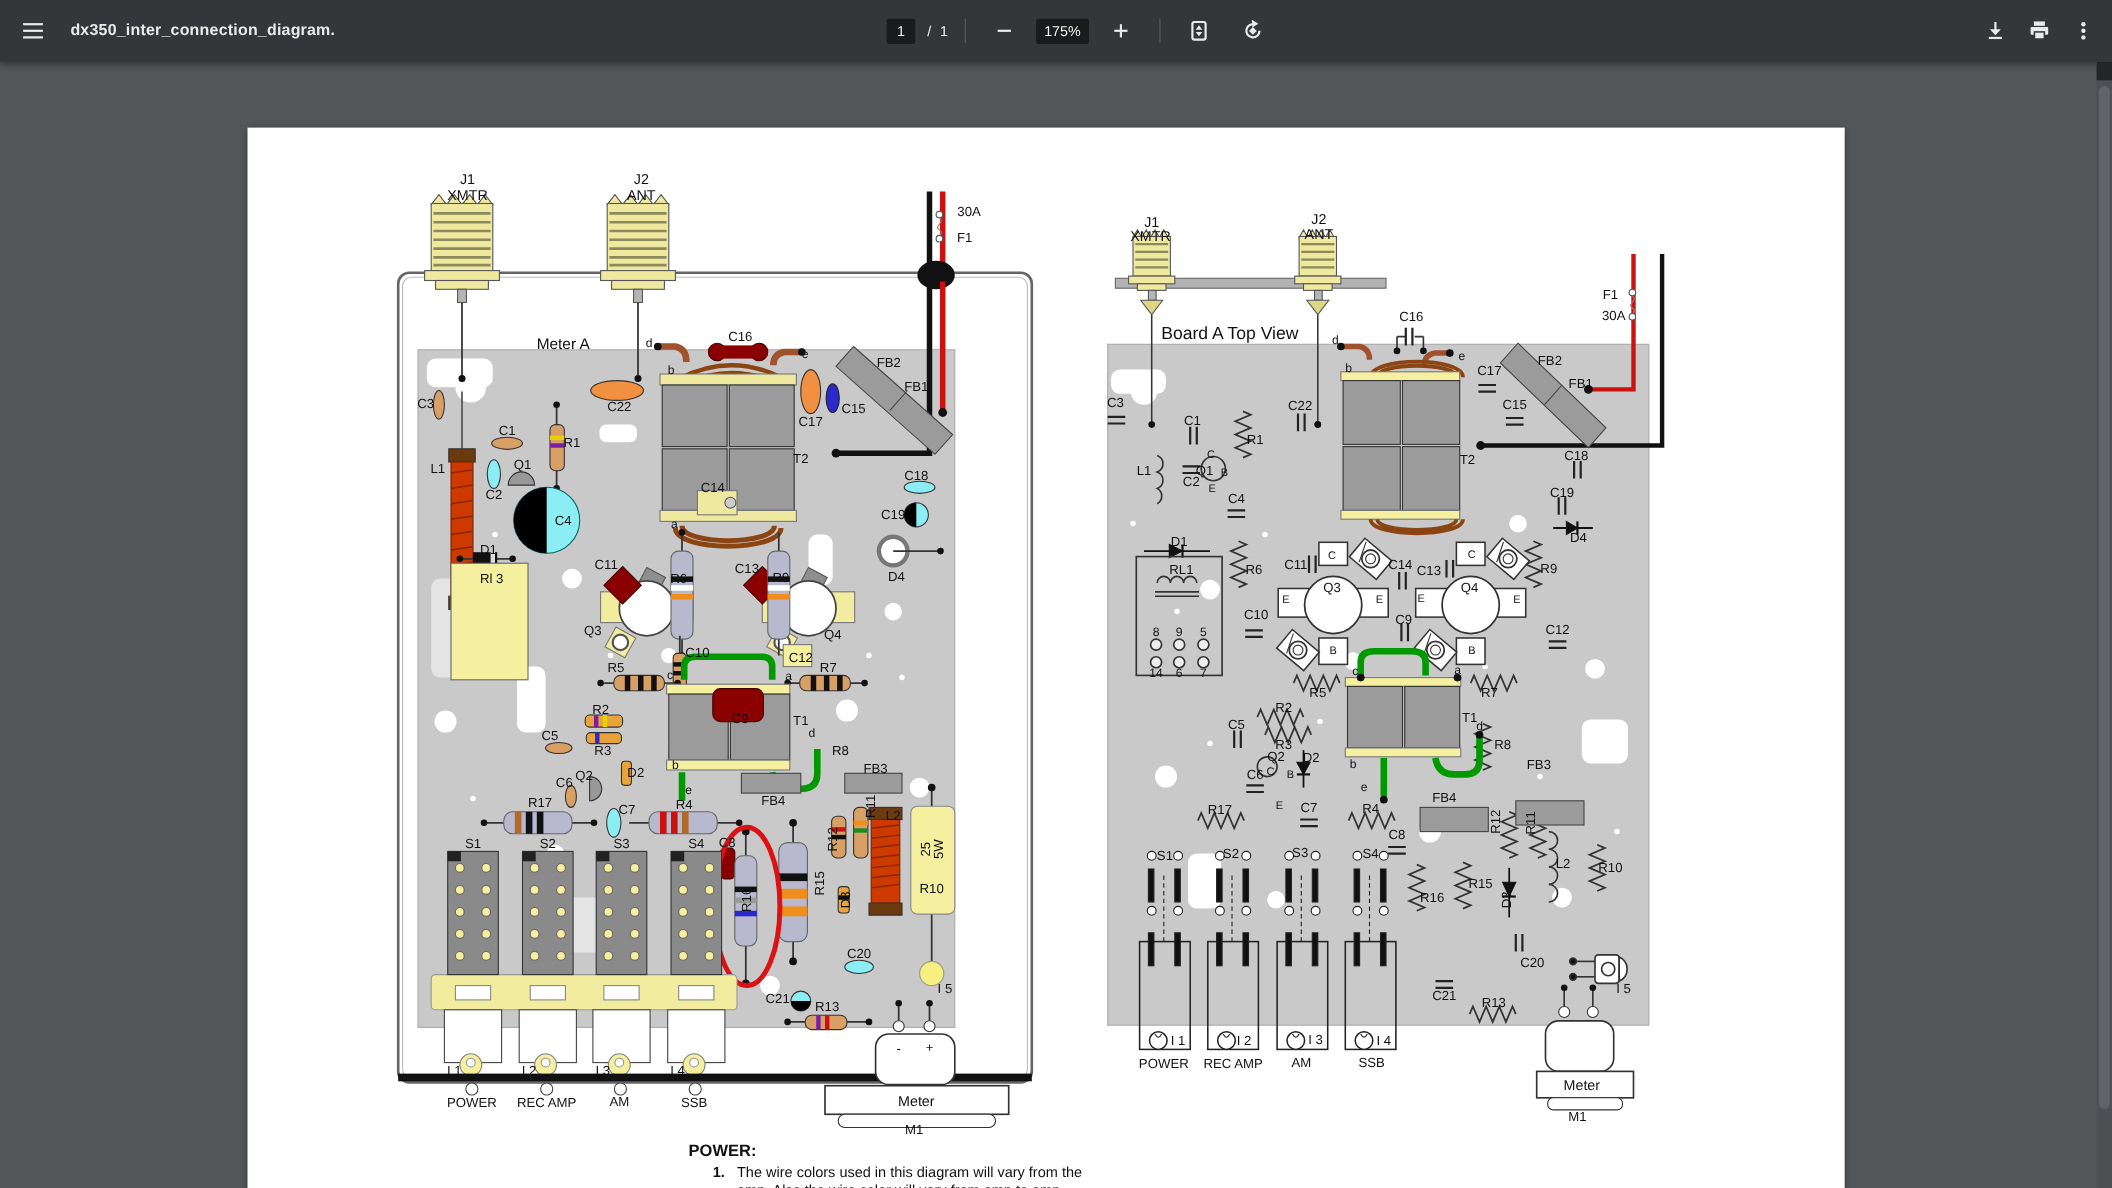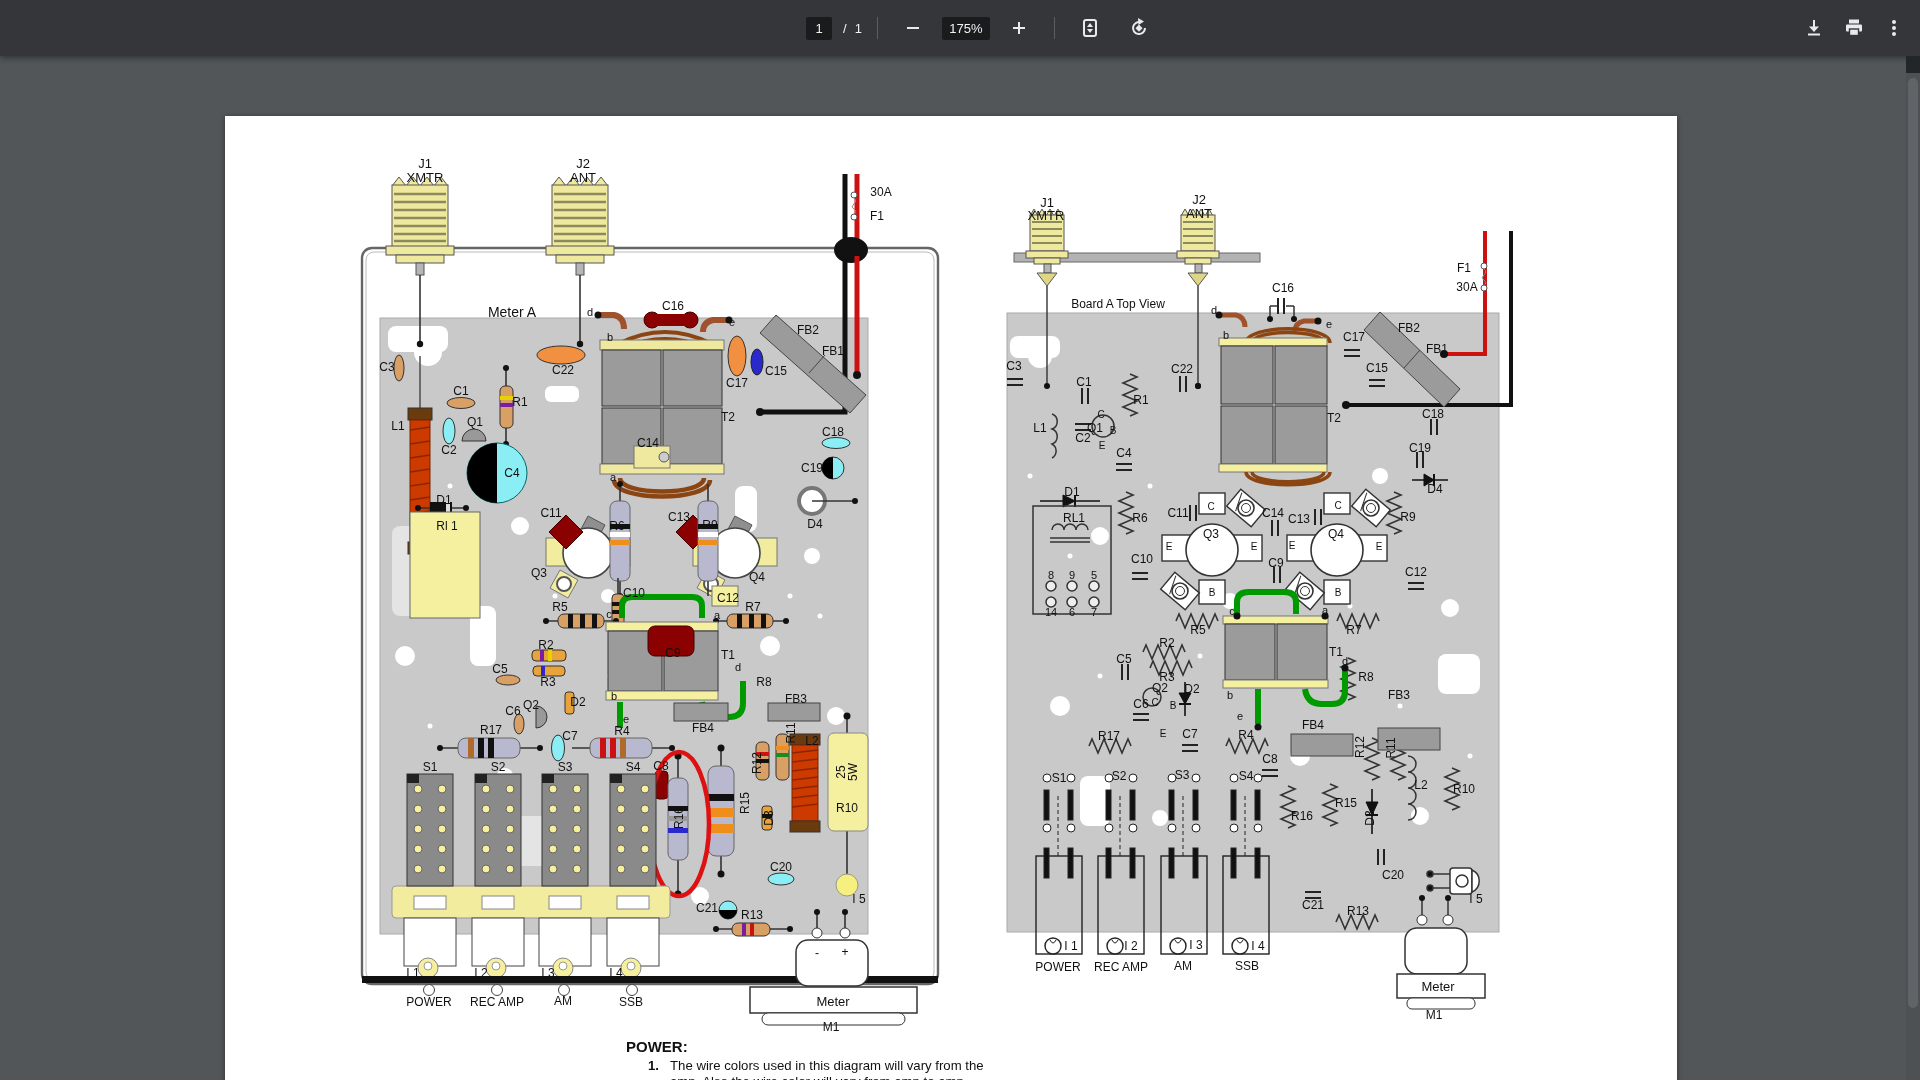--- a/index.html
+++ b/index.html
@@ -35,20 +35,32 @@
   .note-num{font-weight:bold;width:22px;flex:0 0 22px;}
   
   .scrollbar{position:absolute;right:0;top:56px;width:14px;height:1024px;background:#4d5154;z-index:60;}
   .sb-btn{width:14px;height:17px;background:#232629;}
   .sb-thumb{position:absolute;left:2px;top:22px;width:10px;height:930px;background:#606468;border-radius:5px;}
 </style>
 </head>
 <body>
 
 <div class="toolbar">
+  <div class="tb-left">
+    <div class="tb-btn">
+      <svg width="20" height="20">
+        <g class="icon-fill">
+            <rect x="1" y="3" width="18" height="2"></rect>
+            <rect x="1" y="9" width="18" height="2"></rect>
+            <rect x="1" y="15" width="18" height="2"></rect>
+          </g>
+      </svg>
+    </div>
+    <div class="tb-title">dx350_inter_connection_diagram.</div>
+  </div>
 
   <div class="tb-center">
     <div class="chip page">1</div>
     <div class="pg-rest">
       <span>/</span>
       <span>1</span>
     </div>
     <div class="tb-sep"></div>
     <div class="tb-btn">
       <svg width="20" height="20">
@@ -731,21 +743,21 @@
       <span class="lbl" style="left: 673px; top: 250px; transform: translate(-50%, -50%);">C16</span>
       <span class="lbl" style="left: 563px; top: 314px; transform: translate(-50%, -50%);">C22</span>
       <span class="lbl" style="left: 387px; top: 311px; transform: translate(-50%, -50%);">C3</span>
       <span class="lbl" style="left: 461px; top: 335px; transform: translate(-50%, -50%);">C1</span>
       <span class="lbl" style="left: 475px; top: 366px; transform: translate(-50%, -50%);">Q1</span>
       <span class="lbl" style="left: 449px; top: 394px; transform: translate(-50%, -50%);">C2</span>
       <span class="lbl" style="left: 520px; top: 346px; transform: translate(-50%, -50%);">R1</span>
       <span class="lbl" style="left: 398px; top: 370px; transform: translate(-50%, -50%);">L1</span>
       <span class="lbl" style="left: 512px; top: 417px; transform: translate(-50%, -50%);">C4</span>
       <span class="lbl" style="left: 444px; top: 444px; transform: translate(-50%, -50%);">D1</span>
-      <span class="lbl" style="left: 447px; top: 470px; transform: translate(-50%, -50%);">Rl 1</span>
+      <span class="lbl" style="left: 447px; top: 470px; transform: translate(-50%, -50%);">Rl 3</span>
       <span class="lbl" style="left: 551px; top: 457px; transform: translate(-50%, -50%);">C11</span>
       <span class="lbl" style="left: 617px; top: 470px; transform: translate(-50%, -50%);">R6</span>
       <span class="lbl" style="left: 679px; top: 461px; transform: translate(-50%, -50%);">C13</span>
       <span class="lbl" style="left: 710px; top: 469px; transform: translate(-50%, -50%);">R9</span>
       <span class="lbl" style="left: 539px; top: 517px; transform: translate(-50%, -50%);">Q3</span>
       <span class="lbl" style="left: 757px; top: 521px; transform: translate(-50%, -50%);">Q4</span>
       <span class="lbl" style="left: 648px; top: 387px; transform: translate(-50%, -50%);">C14</span>
       <span class="lbl" style="left: 728px; top: 361px; transform: translate(-50%, -50%);">T2</span>
       <span class="lbl" style="left: 737px; top: 327px; transform: translate(-50%, -50%);">C17</span>
       <span class="lbl" style="left: 776px; top: 315px; transform: translate(-50%, -50%);">C15</span>
@@ -807,21 +819,21 @@
       <span class="lbl" style="left: 817px; top: 897px; transform: translate(-50%, -50%);">-</span>
       <span class="lbl" style="left: 845px; top: 896px; transform: translate(-50%, -50%);">+</span>
       <span class="lbl" style="left: 833px; top: 945px; font-size: 13px; transform: translate(-50%, -50%);">Meter</span>
       <span class="lbl" style="left: 831px; top: 971px; transform: translate(-50%, -50%);">M1</span>
       <span class="lbl" style="left: 1047px; top: 146px; font-size: 13px; transform: translate(-50%, -50%);">J1</span>
       <span class="lbl" style="left: 1046px; top: 159px; font-size: 13px; transform: translate(-50%, -50%);">XMTR</span>
       <span class="lbl" style="left: 1199px; top: 143px; font-size: 13px; transform: translate(-50%, -50%);">J2</span>
       <span class="lbl" style="left: 1199px; top: 157px; font-size: 13px; transform: translate(-50%, -50%);">ANT</span>
       <span class="lbl" style="left: 1464px; top: 212px; transform: translate(-50%, -50%);">F1</span>
       <span class="lbl" style="left: 1467px; top: 231px; transform: translate(-50%, -50%);">30A</span>
-      <span class="lbl" style="left: 1118px; top: 248px; font-size: 12px; transform: translate(-50%, -50%);">Board A Top View</span>
+      <span class="lbl" style="left: 1118px; top: 248px; font-size: 16px; transform: translate(-50%, -50%);">Board A Top View</span>
       <span class="lbl" style="left: 1214px; top: 254px; font-size: 11px; transform: translate(-50%, -50%);">d</span>
       <span class="lbl" style="left: 1226px; top: 279px; font-size: 11px; transform: translate(-50%, -50%);">b</span>
       <span class="lbl" style="left: 1329px; top: 268px; font-size: 11px; transform: translate(-50%, -50%);">e</span>
       <span class="lbl" style="left: 1283px; top: 232px; transform: translate(-50%, -50%);">C16</span>
       <span class="lbl" style="left: 1182px; top: 313px; transform: translate(-50%, -50%);">C22</span>
       <span class="lbl" style="left: 1014px; top: 310px; transform: translate(-50%, -50%);">C3</span>
       <span class="lbl" style="left: 1084px; top: 326px; transform: translate(-50%, -50%);">C1</span>
       <span class="lbl" style="left: 1141px; top: 344px; transform: translate(-50%, -50%);">R1</span>
       <span class="lbl" style="left: 1101px; top: 358px; font-size: 10px; transform: translate(-50%, -50%);">C</span>
       <span class="lbl" style="left: 1095px; top: 372px; transform: translate(-50%, -50%);">Q1</span>

